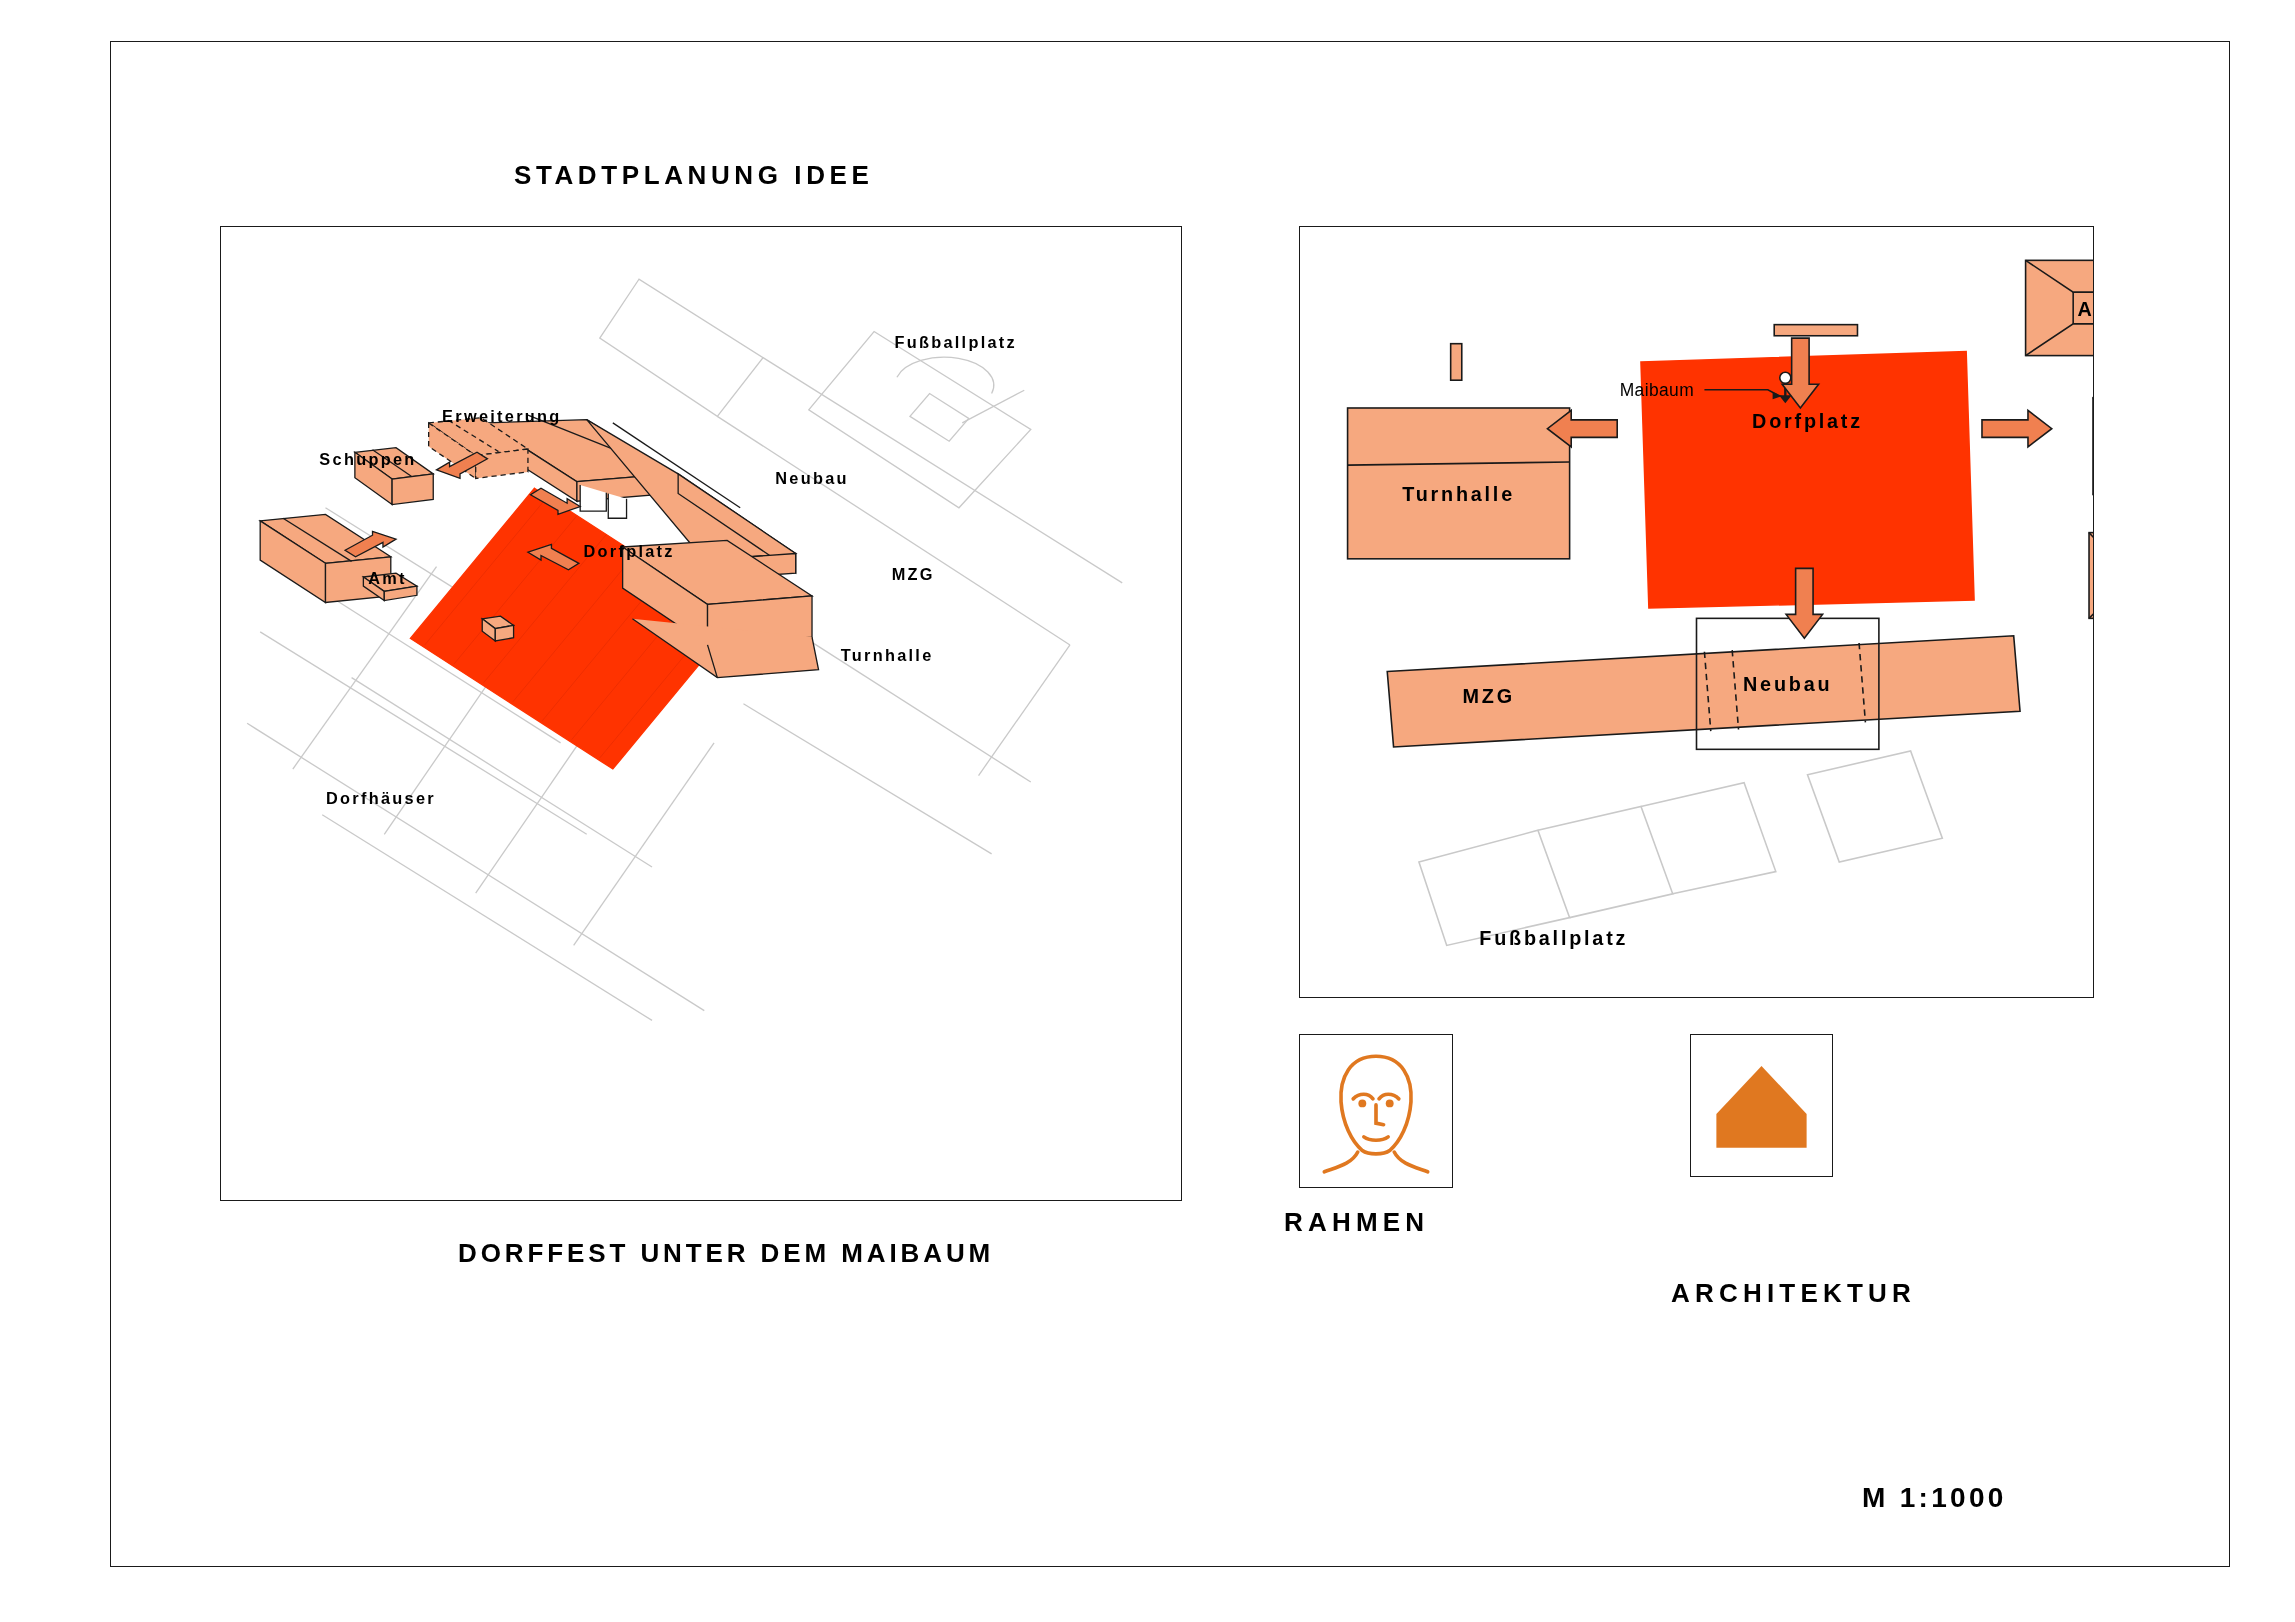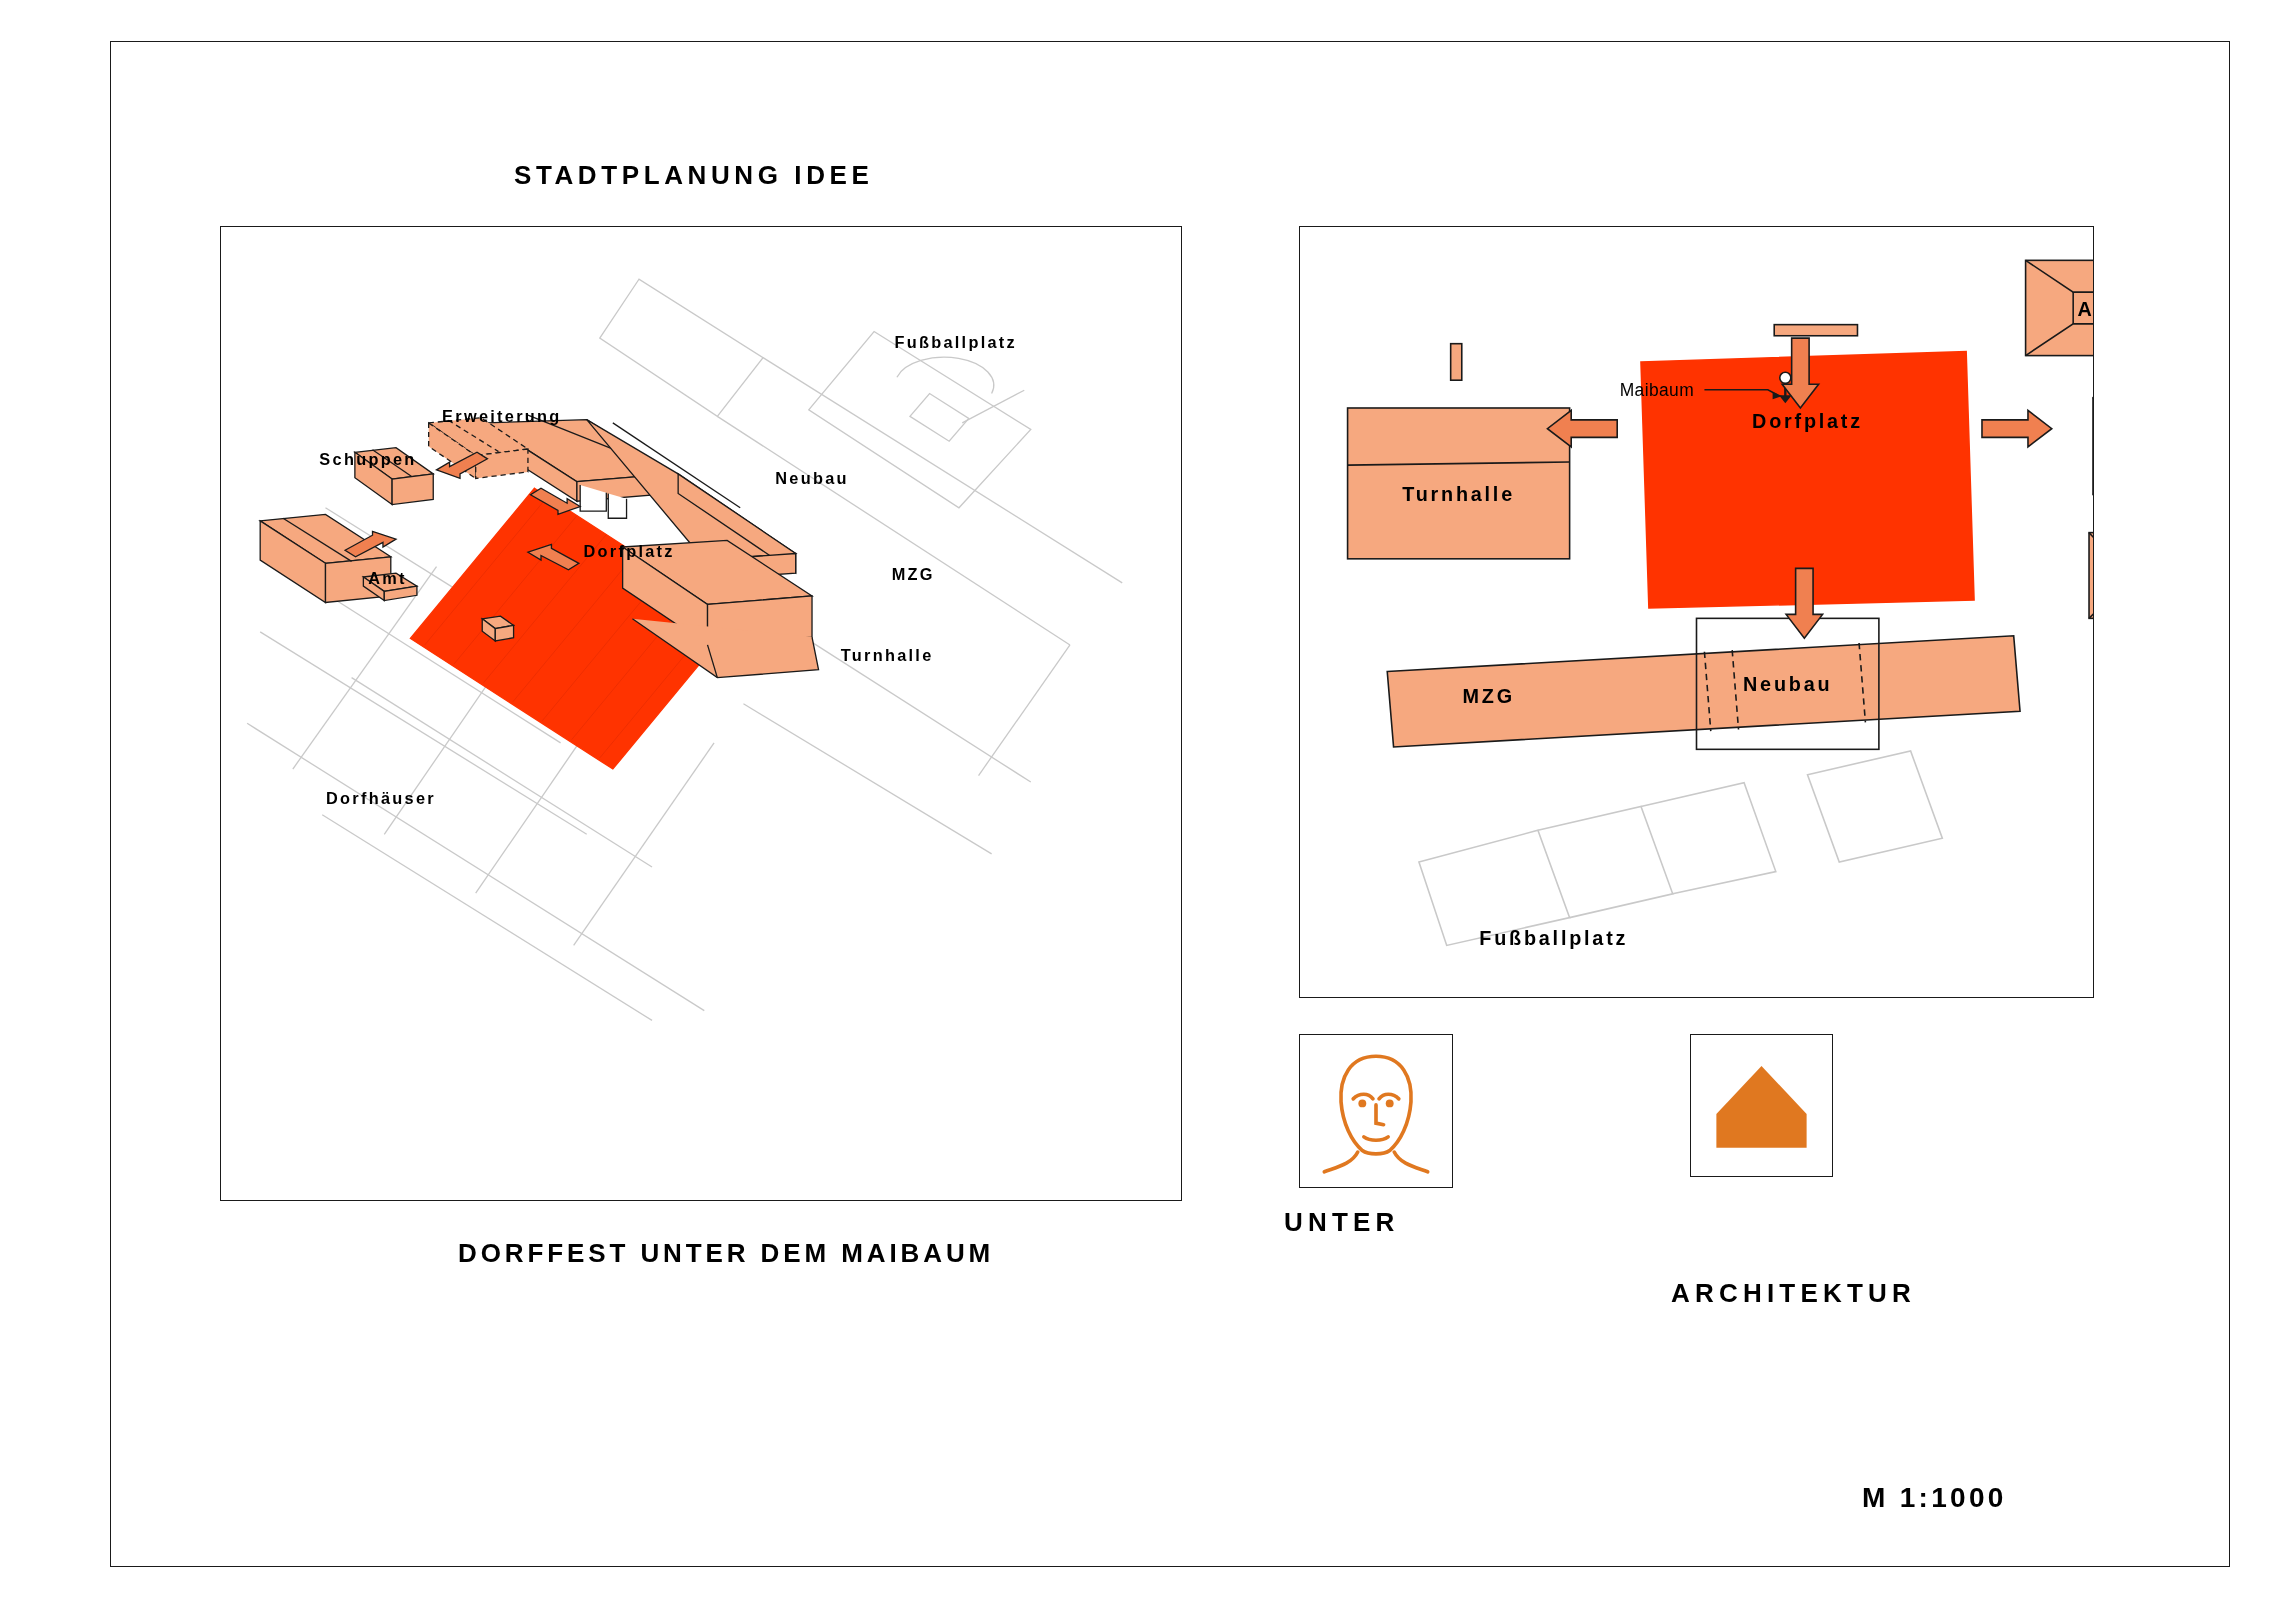--- a/index.html
+++ b/index.html
@@ -354,19 +354,19 @@
       </g>
     </svg>
   </div>
 
   <div class="logo-box" id="logo-arch">
     <svg viewBox="0 0 100 100" width="100%" height="100%">
       <path d="M 50 22 L 82 56 L 82 80 L 18 80 L 18 56 Z" fill="#e07820"></path>
     </svg>
   </div>
 
-  <div class="logo-caption" id="caption-socium">UNTER</div>
+  <div class="logo-caption" id="caption-socium">RAHMEN</div>
   <div class="logo-caption" id="caption-arch">ARCHITEKTUR</div>
 
   <div class="bottom-title-2">DORFFEST UNTER DEM MAIBAUM</div>
   <div class="scale-label">M 1:1000</div>
 </div>
 
 
 </body></html>

